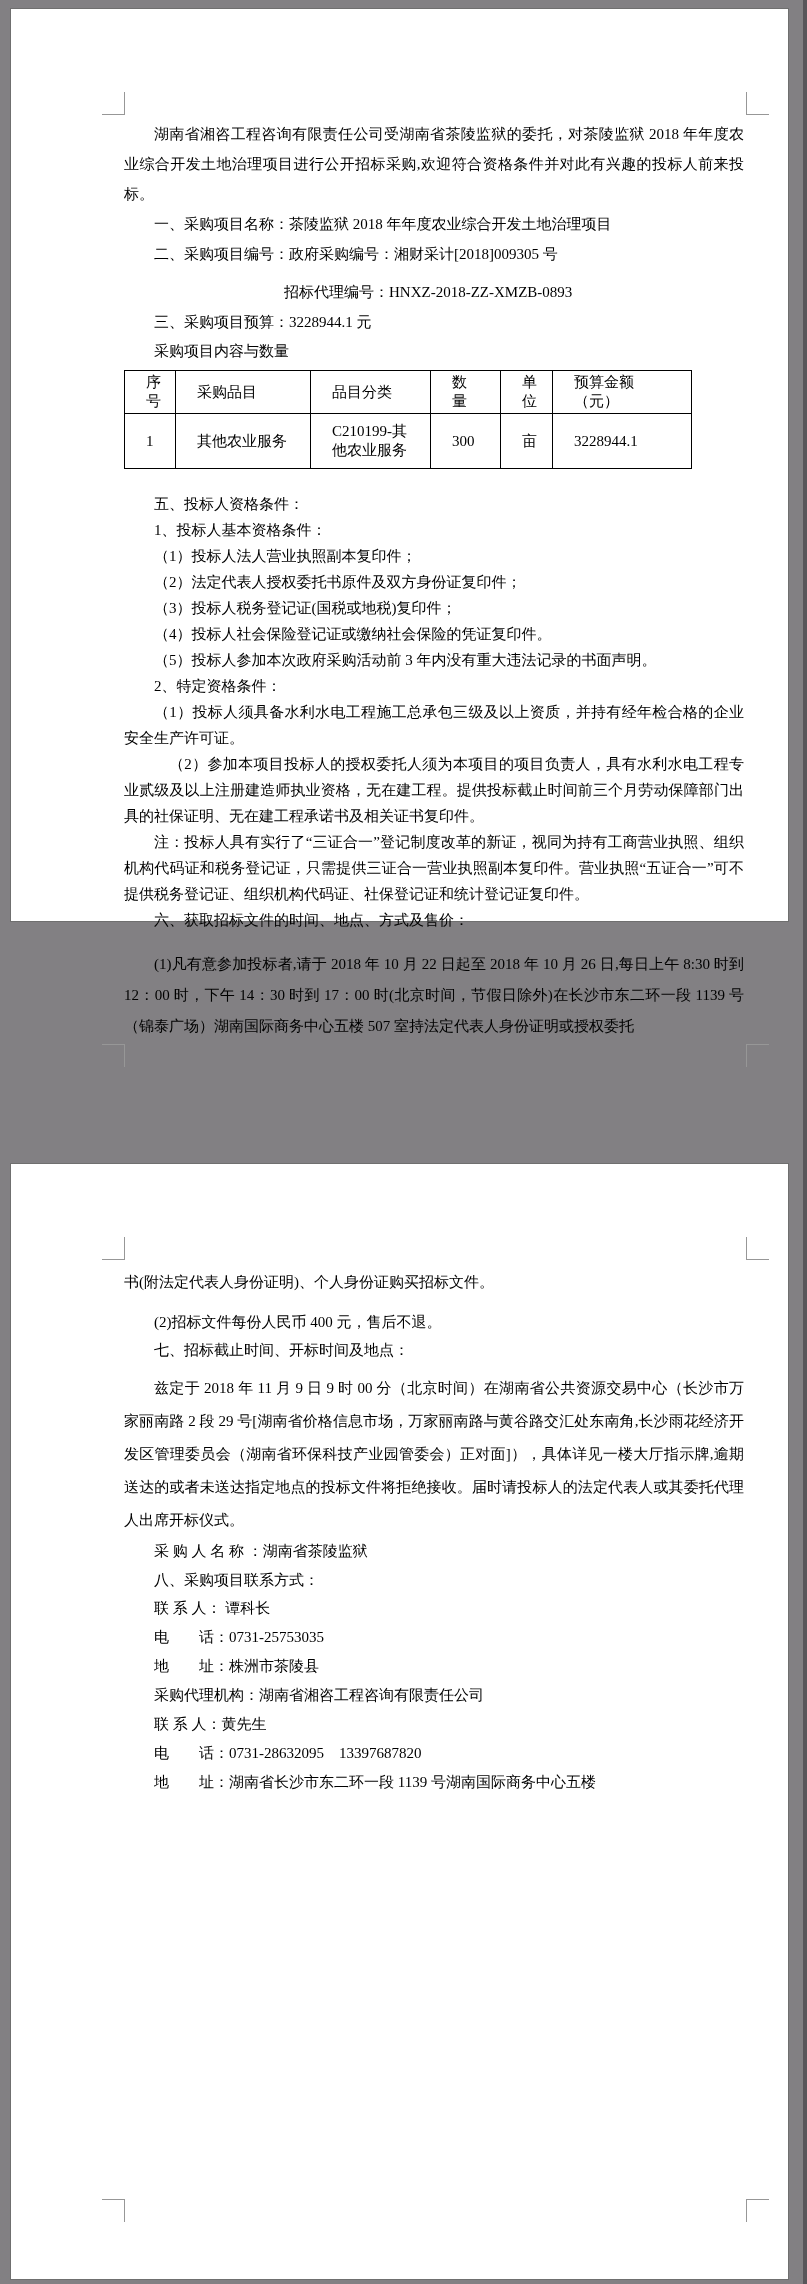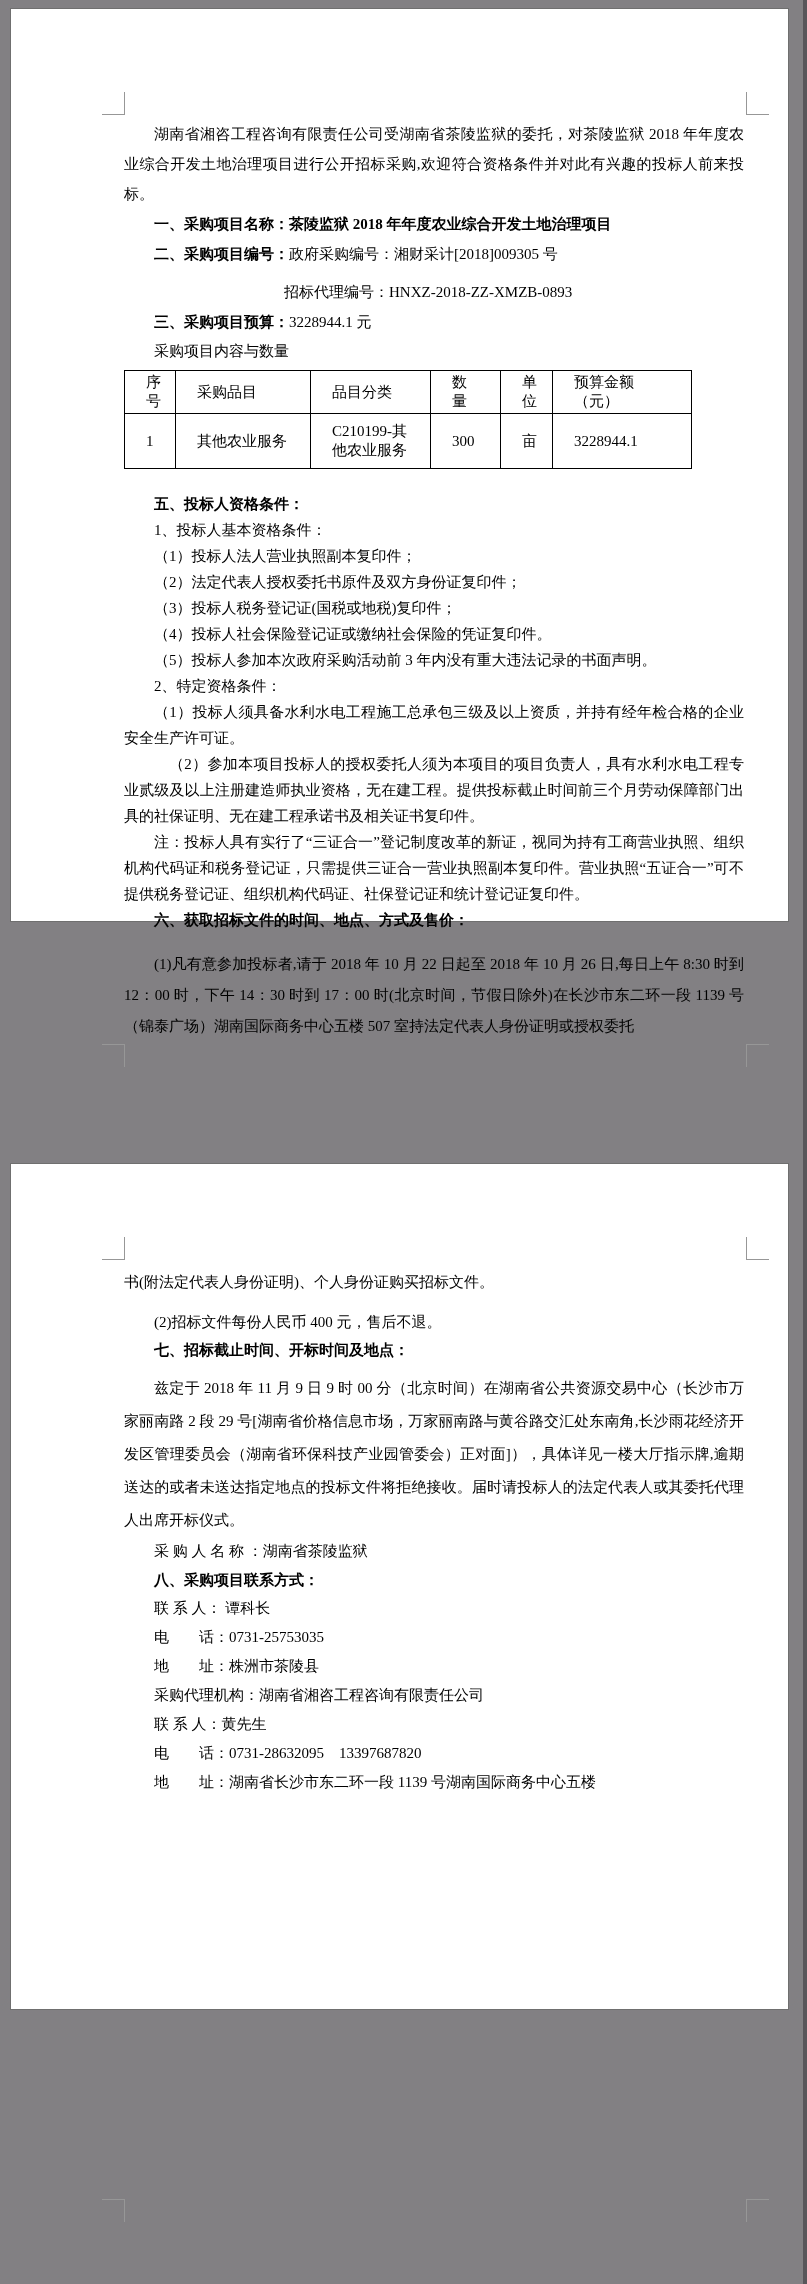--- a/index.html
+++ b/index.html
@@ -7,26 +7,26 @@
     width:807px;height:2284px;position:relative;
     background:#828083;
     font-family:"Liberation Serif","DejaVu Serif",serif;
     color:#000;
   }
   .page{
     position:absolute;left:10px;width:779px;background:#fff;
     border:1px solid #6f6f6f;box-sizing:border-box;
   }
   .page-1{top:8px;height:914px;}
-  .page-2{top:1163px;height:847px;}
+  .page-2{top:1163px;height:1117px;}
   .content{position:absolute;left:113px;right:44px;top:0;}
   .page-1 .content{padding-top:110px;}
   .page-2 .content{padding-top:104px;}
   .para{margin:0;font-size:15px;text-align:justify;word-break:break-all;}
-  .para b{font-weight:bold;}
+  .para b{font-weight:normal;}
   .ind2{text-indent:2em;}
   .ind3{text-indent:3em;}
   .hang{padding-left:160px;margin-top:8px;}
   .lh26{line-height:26px;}
   .lh28{line-height:28px;}
   .lh29{line-height:29px;}
   .lh30{line-height:30px;}
   .lh31{line-height:31px;}
   .lh33{line-height:33px;}
   .mt8{margin-top:8px;}

